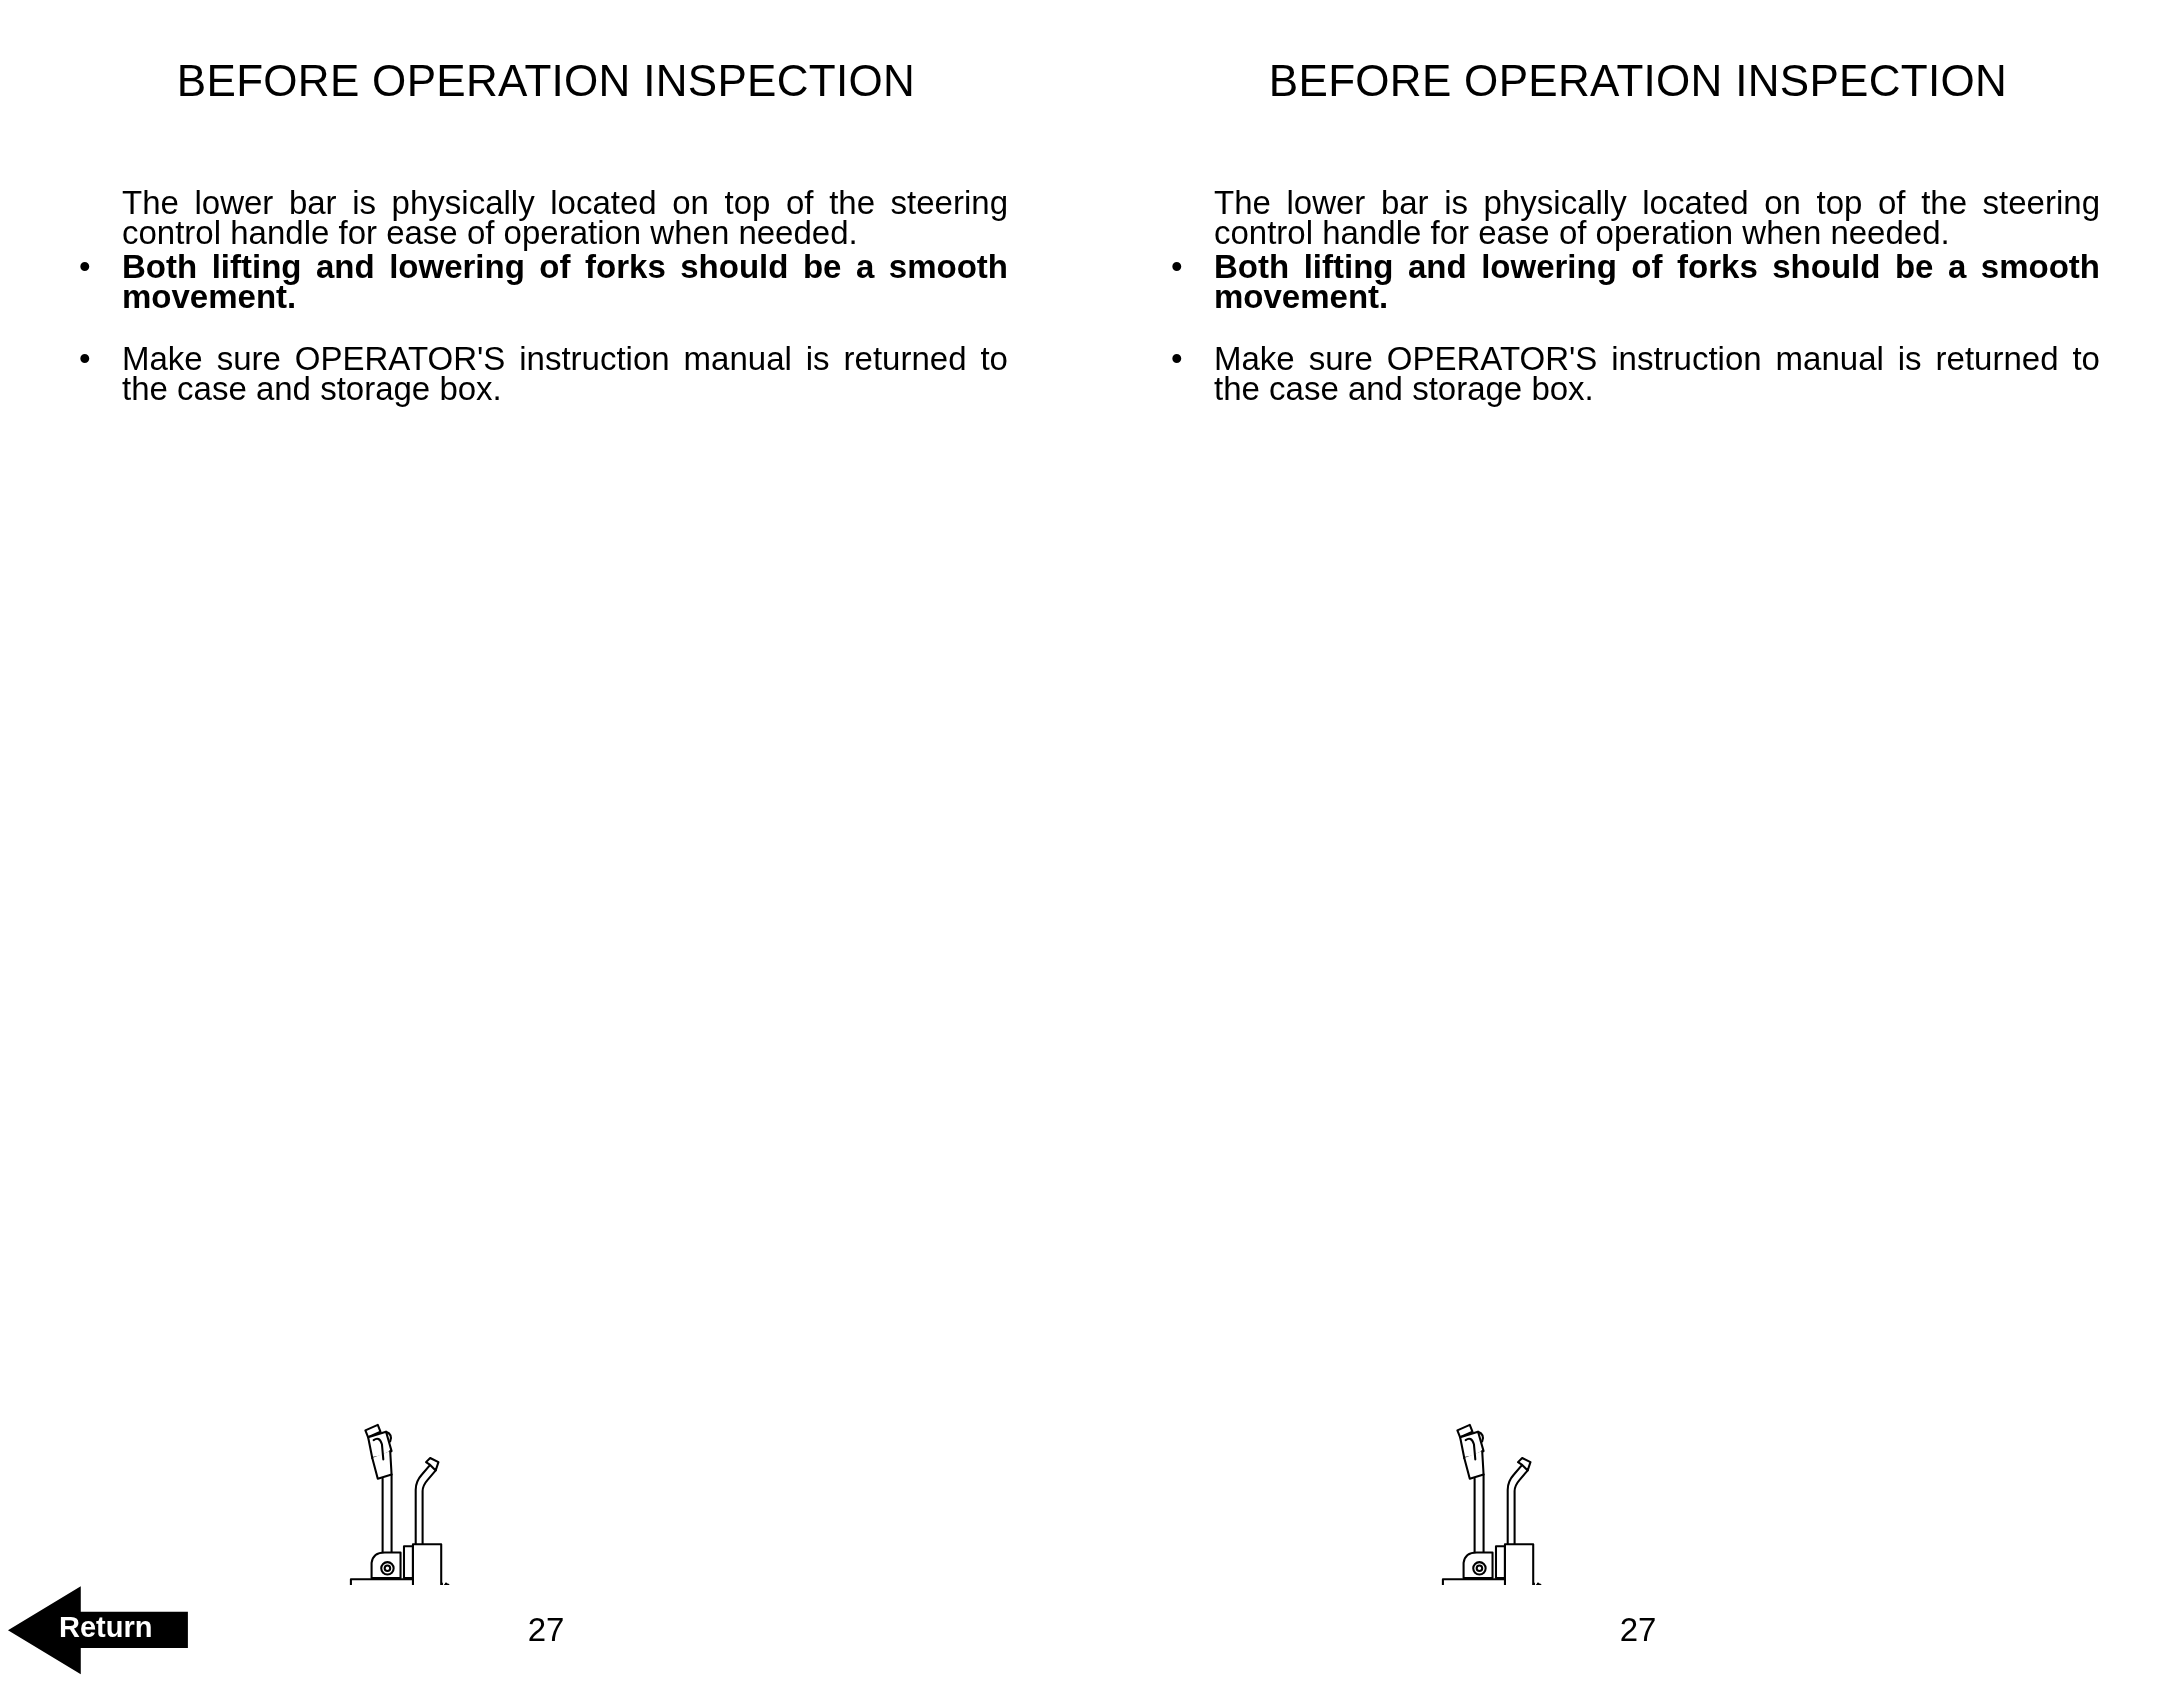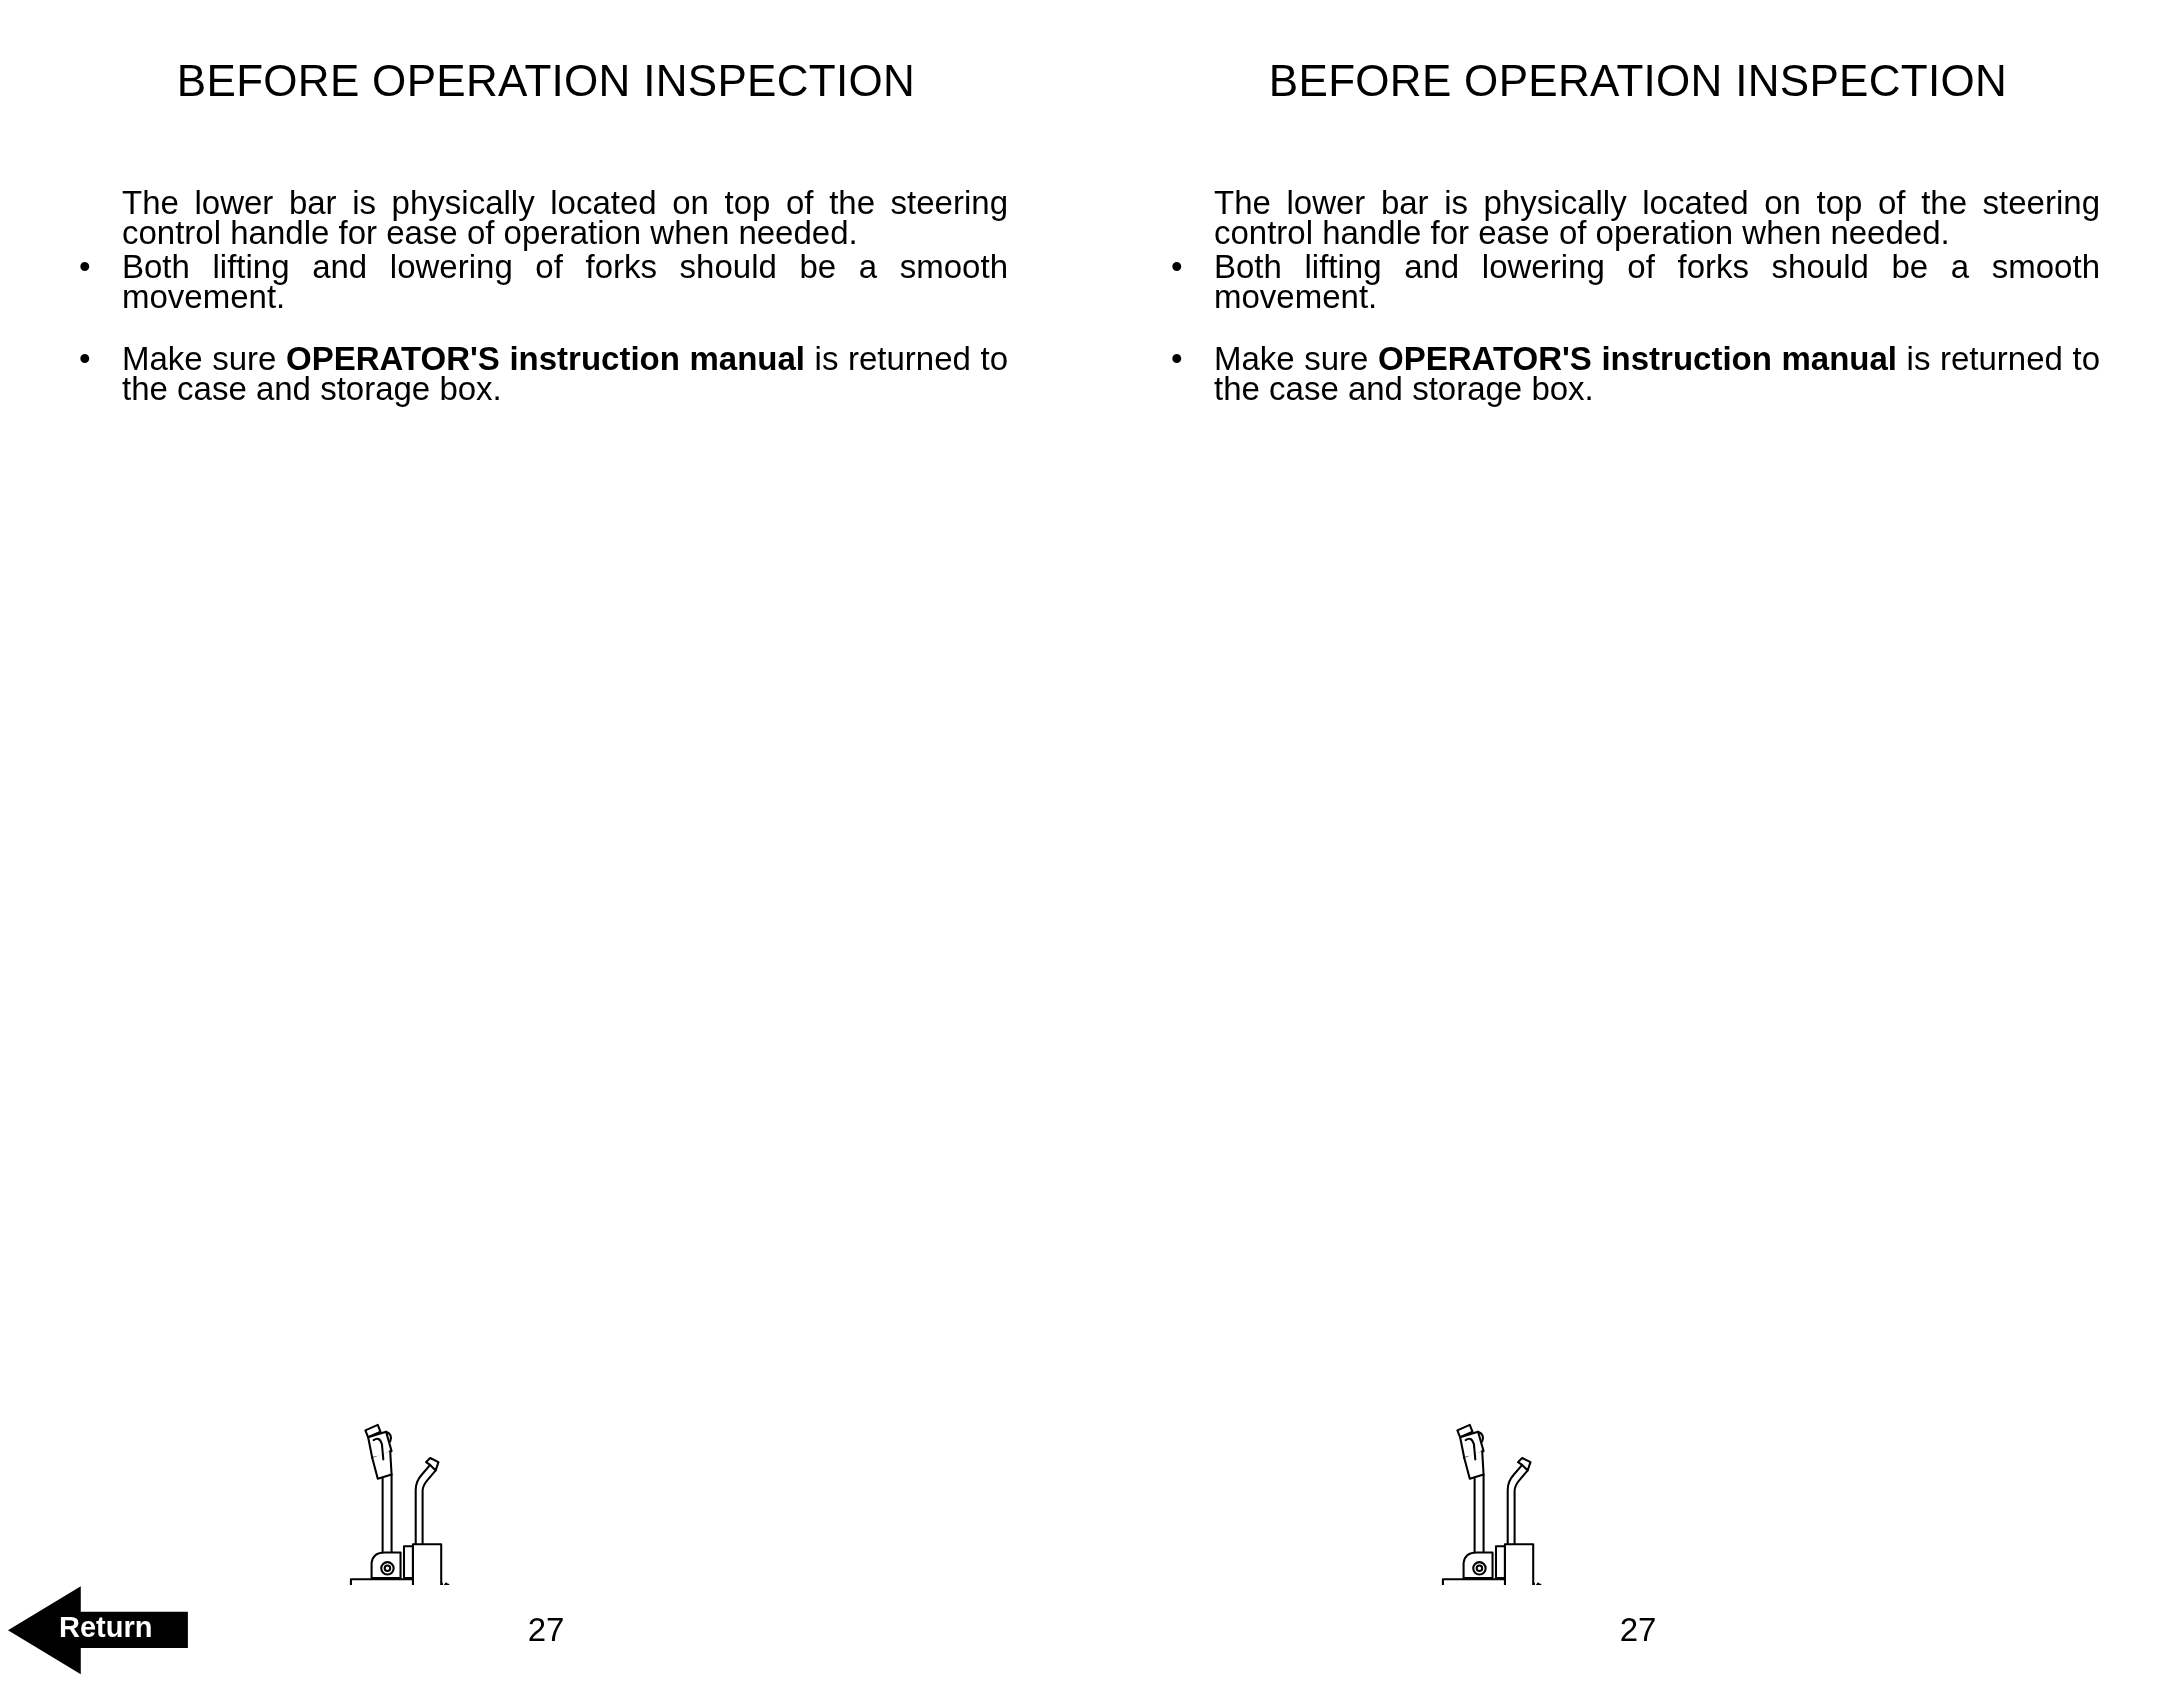--- a/index.html
+++ b/index.html
@@ -40,33 +40,33 @@
   .para {
     position: absolute;
     left: 122px;
     width: 886px;
     font-size: 33px;
     line-height: 30px;
     text-align: justify;
     margin: 0;
   }
   .para.p1 { top: 161px; margin-top: 27px; }
-  .para.p2 { top: 252px; }
+  .para.p2 { top: 252px; font-weight: bold; }
   .para.p3 { top: 344px; }
 
   .bullet {
     position: absolute;
     left: 79px;
     font-size: 33px;
     line-height: 30px;
   }
   .bullet.b2 { top: 252px; }
   .bullet.b3 { top: 344px; }
 
-  .para b { font-weight: bold; }
+  .para b { font-weight: normal; }
 
   .illustration {
     position: absolute;
     left: 0;
     top: 1240px;
     width: 1092px;
     height: 345px;
   }
 
   .page-number {

